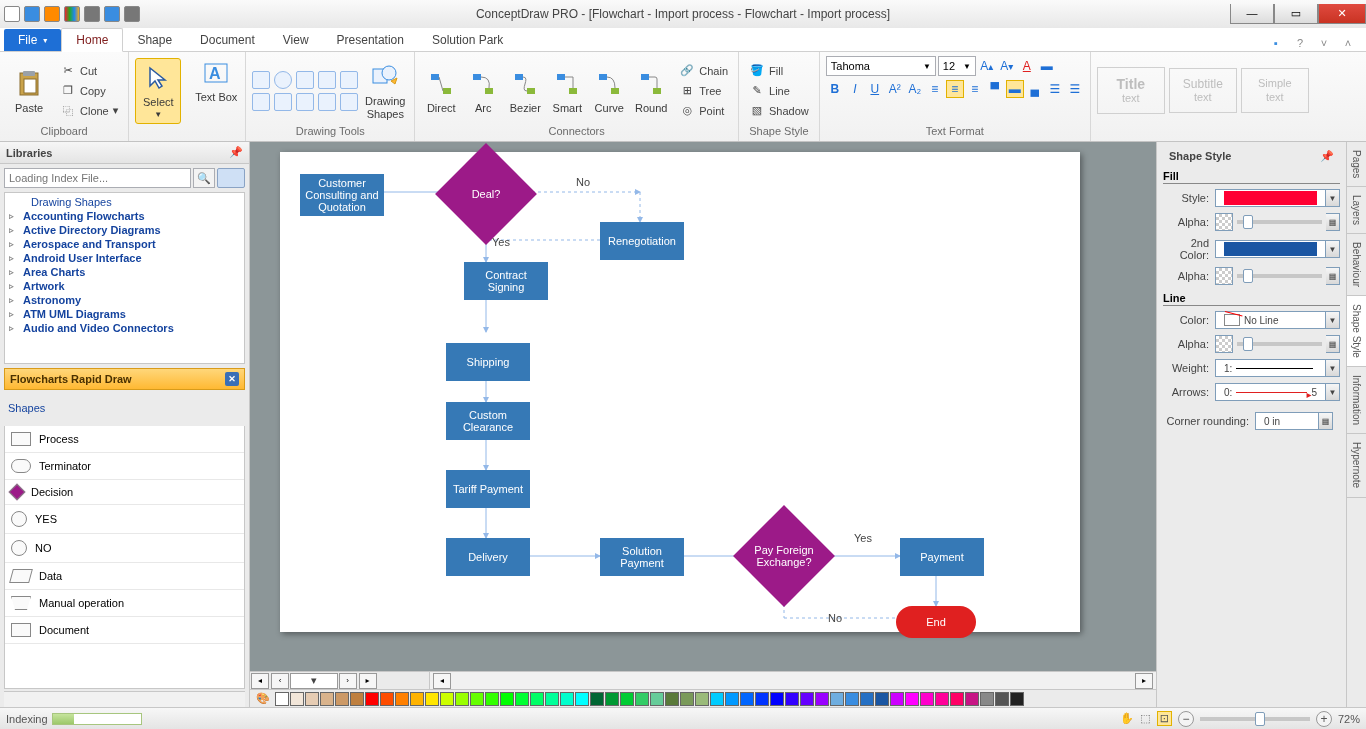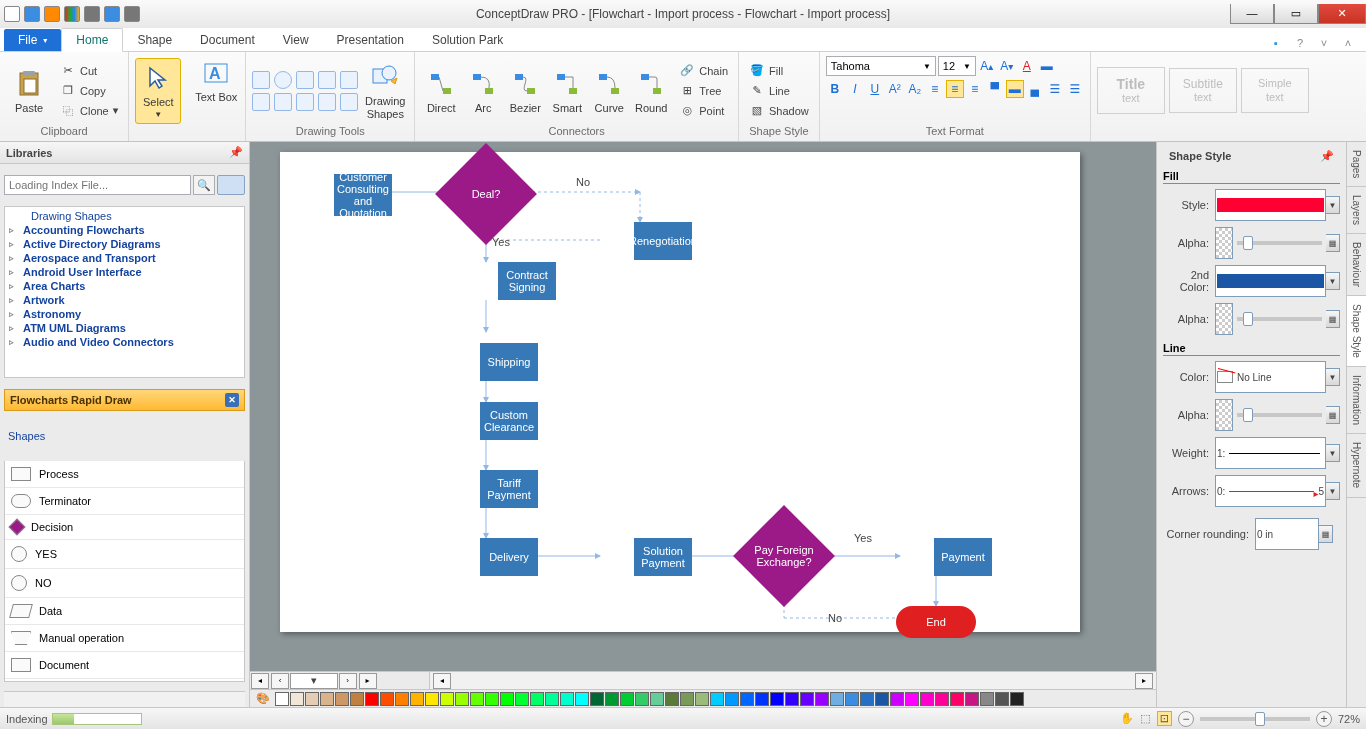--- a/index.html
+++ b/index.html
@@ -12,21 +12,21 @@
 .title-text { position: absolute; left: 50%; transform: translateX(-50%); font-size: 12px; color: #444; }
 .win-controls { margin-left: auto; display: flex; }
 .win-btn { width: 44px; height: 20px; border: 1px solid #888; border-top: none; background: linear-gradient(#f7f7f7,#dcdcdc); display: flex; align-items: center; justify-content: center; margin-top: -1px; }
 .win-btn.close { background: linear-gradient(#e04a3f,#c93323); color: #fff; width: 48px; }
 
 
 .ribbon-tabs { height: 24px; background: #fff; display: flex; align-items: end; border-bottom: 1px solid #d0d0d0; padding-left: 4px; position: relative;}
 .file-tab { background: #1e6fd6; color: #fff; padding: 4px 14px; font-size: 12px; border-radius: 2px 2px 0 0; height: 22px; display:flex; align-items:center;}
 .file-tab::after { content: "▾"; margin-left: 6px; font-size: 8px; }
 .tab { padding: 4px 14px; font-size: 12px; color: #444; cursor: pointer; }
-.tab.active { border: 1px solid #d0d0d0; border-bottom: 1px solid #fff; border-radius: 2px 2px 0 0; background: #fff; margin-bottom: -1px; color: #0f766e;}
+.tab.active { border: 1px solid #d0d0d0; border-bottom: 1px solid #fff; border-radius: 2px 2px 0 0; background: #fff; margin-bottom: -1px; color: #7f1d1d;}
 .ribbon-right { margin-left: auto; display: flex; gap: 8px; padding-right: 10px; align-items: center; color: #888;}
 .ribbon-right span { width: 16px; height: 16px; display: inline-flex; align-items: center; justify-content: center; border: 1px solid transparent;}
 
 
 .ribbon { height: 90px; background: linear-gradient(#fbfbfb,#f1f1f1); border-bottom: 1px solid #c3c3c3; display: flex; }
 .group { border-right: 1px solid #d8d8d8; padding: 4px 6px 2px 6px; display: flex; flex-direction: column; }
 .group-body { flex: 1; display: flex; align-items: center; gap: 4px; }
 .group-label { text-align: center; font-size: 11px; color: #6b6b6b; height: 14px; position:relative;}
 .big-btn { display: flex; flex-direction: column; align-items: center; justify-content: center; width: 46px; height: 66px; border: 1px solid transparent; border-radius: 3px; font-size: 11px; color: #3a3a3a; gap: 2px;}
 .big-btn.sel { border: 1px solid #e2b200; background: #ffe699; }
@@ -39,21 +39,21 @@
 .conn-row { display: flex; gap: 2px;}
 .font-combo { width: 110px; height: 20px; border: 1px solid #abadb3; background: #fff; font-size: 11px; padding: 0 4px; display:flex; align-items:center; justify-content:space-between;}
 .size-combo { width: 38px; height: 20px; border: 1px solid #abadb3; background: #fff; font-size: 11px; padding: 0 4px; display:flex; align-items:center; justify-content:space-between;}
 .fmt-row { display:flex; gap:2px; align-items:center;}
 .fmt-btn { width: 18px; height: 18px; display:inline-flex; align-items:center; justify-content:center; color:#1e6fd6; font-size:12px;}
 .title-ph { border: 1px solid #d0d0d0; padding: 8px 10px; color: #bdbdbd; width: 68px; text-align: center; display:flex; flex-direction:column; line-height:1.2;}
 
 
 .main { flex: 1; display: flex; min-height: 0; }
 
-.left-panel { width: 250px; background: #ebebeb; border-right: 1px solid #c7c7c7; display: flex; flex-direction: column; gap: 7px; }
+.left-panel { width: 250px; background: #ebebeb; border-right: 1px solid #c7c7c7; display: flex; flex-direction: column; }
 .panel-header { height: 22px; background: linear-gradient(#f6f6f6,#e4e4e4); border-bottom: 1px solid #c7c7c7; display: flex; align-items: center; padding: 0 6px; font-size: 11px; color: #444; font-weight: bold;}
 .panel-header .pin { margin-left: auto; color:#666;}
 .search-row { display:flex; padding:4px; gap:2px;}
 .search-input { flex:1; height:20px; border:1px solid #abadb3; padding:0 4px; font-size:11px; color:#888;}
 .search-btn { width:22px; height:20px; border:1px solid #abadb3; background:#f3f3f3; display:flex; align-items:center; justify-content:center;}
 .view-btn { width:28px; height:20px; border:1px solid #8aa3c4; background:#cfe0f5; border-radius:2px;}
 .tree { flex:0 0 172px; overflow:auto; background:#fff; border:1px solid #c7c7c7; margin:0 4px 4px 4px; padding:2px 4px; font-size:11px;}
 .tree-item { padding: 1px 0 1px 14px; color: #14439e; font-weight: bold; cursor:pointer; position:relative; white-space:nowrap; overflow:hidden; text-overflow:ellipsis;}
 .tree-item.plain { font-weight: normal; }
 .tree-item::before { content: "▹"; position: absolute; left: 0; color: #888; font-size:9px; top:2px;}
@@ -66,42 +66,42 @@
 .shape-thumb { width:20px; height:14px; border:1px solid #888; background:#fafafa;}
 .shape-thumb.circle { border-radius:50%; width:16px; height:16px;}
 .shape-thumb.diamond { transform:rotate(45deg); width:12px; height:12px;}
 .hsb { height:16px; border-top:1px solid #c7c7c7; background:#f1f1f1; margin:2px 4px 0 4px;}
 
 
 .canvas-wrap { flex:1; display:flex; flex-direction:column; background:#8c9698; min-width:0;}
 .canvas-scroll { flex:1; overflow:auto; position:relative; }
 .page { position:absolute; left:30px; top:10px; width:800px; height:480px; background:#fff; box-shadow: 2px 2px 6px rgba(0,0,0,.4);}
 .node { position:absolute; color:#fff; font-size:11px; display:flex; align-items:center; justify-content:center; text-align:center; padding:4px;}
-.rect { background:#3679b6; width:58px; height:38px;margin-left:34px;}
+.rect { background:#3679b6; width:84px; height:38px;}
 .diamond { background:#9c1a88; width:72px; height:72px; transform:rotate(45deg);}
 .diamond span { transform:rotate(-45deg); display:block; width:90px;}
 .term { background:#e02020; width:80px; height:32px; border-radius:16px;}
 .lbl { position:absolute; font-size:11px; color:#444;}
 .bottom-bar { height:18px; background:#ebebeb; border-top:1px solid #c7c7c7; display:flex;}
 .tab-strip { width:180px; display:flex; align-items:center; border-right:1px solid #c7c7c7;}
 .tab-nav { width:18px; height:16px; border:1px solid #999; margin:0 1px; background:#f6f6f6; font-size:8px; display:flex; align-items:center; justify-content:center;}
 .tab-sheet { padding:0 20px; border:1px solid #999; background:#fff; height:16px; font-size:11px; display:flex; align-items:center; color:#444;}
 .hscroll { flex:1; background:#f1f1f1; display:flex; align-items:center; padding:0 2px;}
 .hscroll .thumb { flex:1; height:12px;}
 .color-row { height:18px; background:#ebebeb; border-top:1px solid #c7c7c7; display:flex; align-items:center; padding:0 6px; gap:1px;}
 .color-sw { width:14px; height:14px; border:1px solid #666;}
 
 
 .right-panel { width:210px; background:#ebebeb; border-left:1px solid #c7c7c7; display:flex;}
 .right-body { flex:1; display:flex; flex-direction:column; padding:4px 6px;}
 .right-tabs { width:20px; background:#ebebeb; border-left:1px solid #c7c7c7; display:flex; flex-direction:column;}
 .vtab { writing-mode: vertical-rl; font-size:10px; padding:8px 2px; color:#555; border-bottom:1px solid #c7c7c7; cursor:pointer; display:flex; align-items:center; gap:4px;}
 .prop-row { display:flex; align-items:center; margin:3px 0; font-size:11px; color:#444;}
 .prop-label { width:52px; text-align:right; padding-right:6px;}
-.prop-field { flex:1; height:32px; border:1px solid #7f9db9; background:#fff; display:flex; align-items:center; font-size:10px; padding:0 1px; position:relative;}
+.prop-field { flex:1; height:18px; border:1px solid #7f9db9; background:#fff; display:flex; align-items:center; font-size:10px; padding:0 8px; position:relative;}
 .prop-dd { width:14px; height:18px; border:1px solid #7f9db9; border-left:none; background:linear-gradient(#f6f6f6,#d8d8d8); font-size:8px; display:flex; align-items:center; justify-content:center;}
 .section-title { font-weight:bold; font-size:11px; margin:4px 0 2px 0; border-bottom:1px solid #888; padding-bottom:1px;}
 .swatch { width:100%; height:14px;}
 .check-ptn { background-image: linear-gradient(45deg,#ccc 25%,transparent 25%),linear-gradient(-45deg,#ccc 25%,transparent 25%),linear-gradient(45deg,transparent 75%,#ccc 75%),linear-gradient(-45deg,transparent 75%,#ccc 75%); background-size:6px 6px; background-position:0 0,0 3px,3px -3px,-3px 0;}
 .slider { flex:1; height:4px; background:#c7c7c7; position:relative; margin:0 4px;}
 .slider::after { content:""; position:absolute; width:8px; height:12px; background:#fff; border:1px solid #7f9db9; left:6px; top:-5px; border-radius:2px;}
 
 
 .statusbar { height:22px; background:linear-gradient(#f7f7f7,#e4e4e4); border-top:1px solid #c7c7c7; display:flex; align-items:center; padding:0 6px; font-size:11px; color:#555;}
 .status-right { margin-left:auto; display:flex; align-items:center; gap:6px;}

